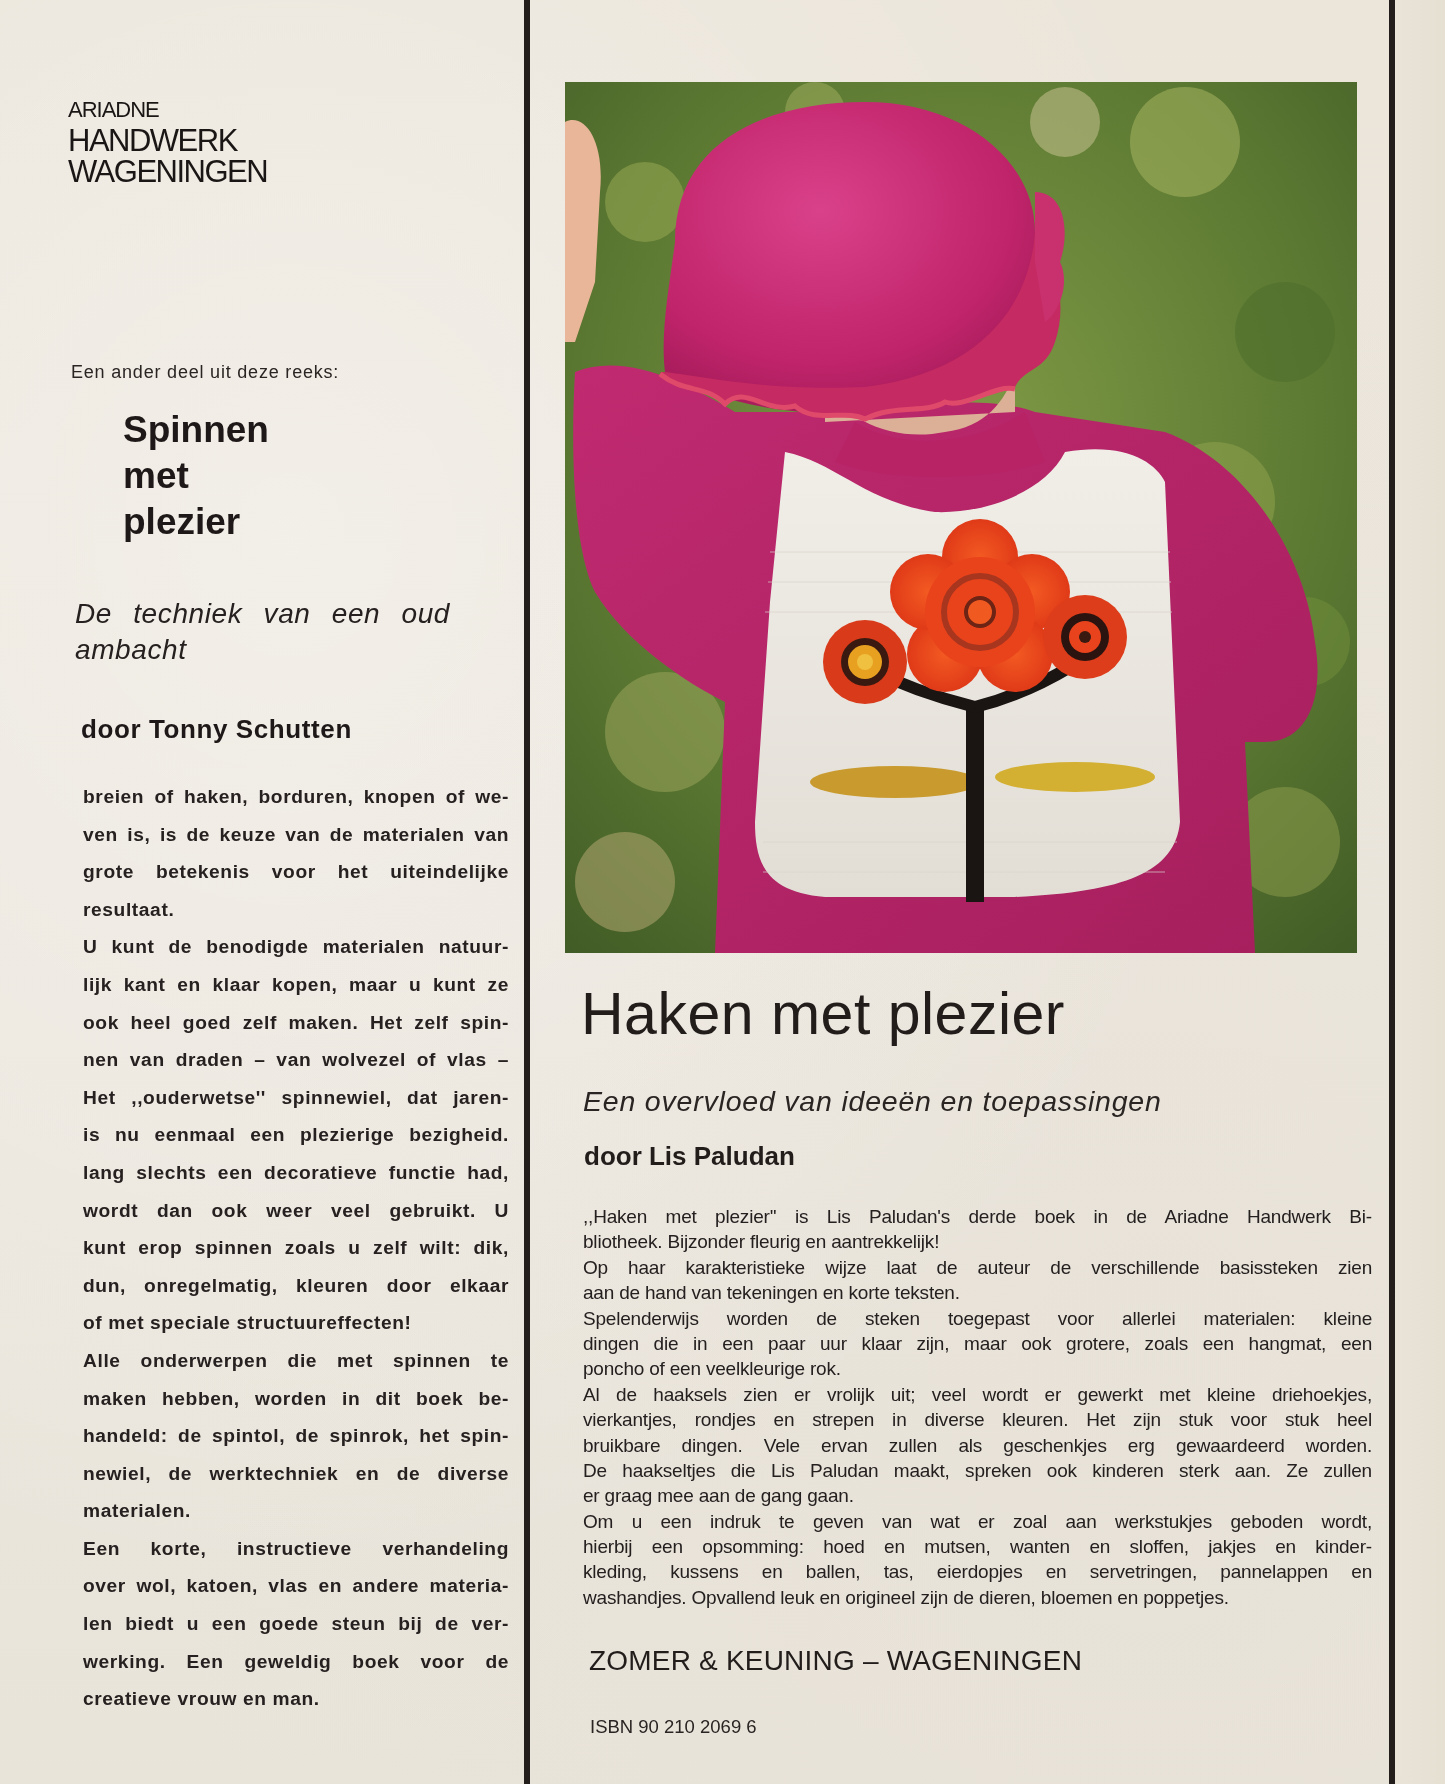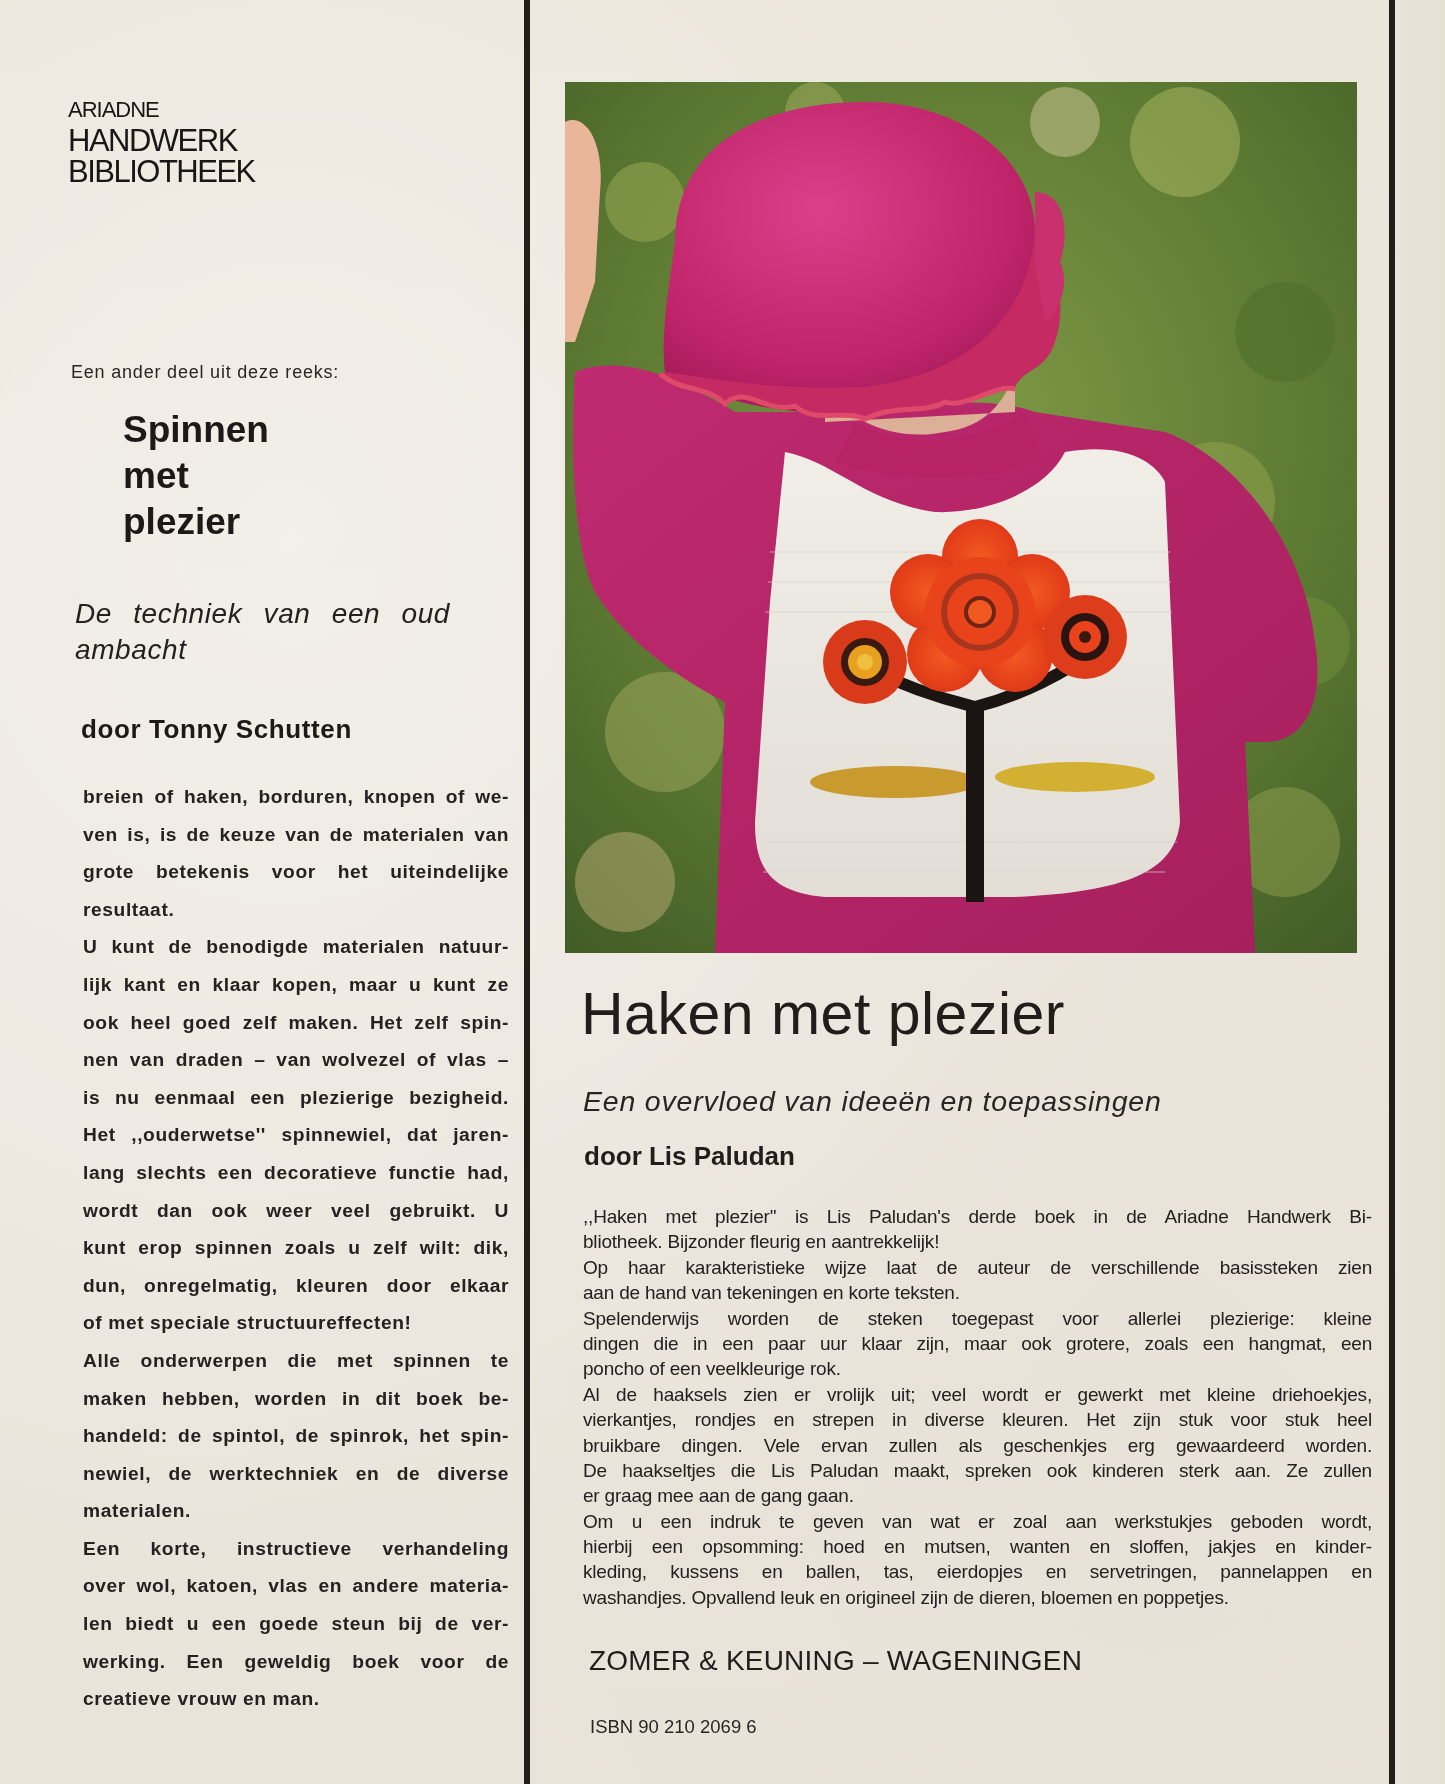--- a/index.html
+++ b/index.html
@@ -45,21 +45,21 @@
 </head>
 <body>
 
 <div class="vline left"></div>
 <div class="vline right"></div>
 <div class="edge-right"></div>
 
 <div class="series-logo">
   <div class="l1">ARIADNE</div>
   <div>HANDWERK</div>
-  <div>BIBLIOTHEEK</div>
+  <div>WAGENINGEN</div>
 </div>
 
 <div class="other-label">Een ander deel uit deze reeks:</div>
 
 <div class="other-title">
   <div>Spinnen</div>
   <div>met</div>
   <div>plezier</div>
 </div>
 
@@ -69,22 +69,22 @@
 
 <div class="other-body" id="other-body">
     <span class="ln">breien of haken, borduren, knopen of we-</span>
     <span class="ln">ven is, is de keuze van de materialen van</span>
     <span class="ln">grote betekenis voor het uiteindelijke</span>
     <span class="ln last">resultaat.</span>
     <span class="ln">U kunt de benodigde materialen natuur-</span>
     <span class="ln">lijk kant en klaar kopen, maar u kunt ze</span>
     <span class="ln">ook heel goed zelf maken. Het zelf spin-</span>
     <span class="ln">nen van draden – van wolvezel of vlas –</span>
+    <span class="ln">Het ,,ouderwetse'' spinnewiel, dat jaren-</span>
     <span class="ln">is nu eenmaal een plezierige bezigheid.</span>
-    <span class="ln">Het ,,ouderwetse'' spinnewiel, dat jaren-</span>
     <span class="ln">lang slechts een decoratieve functie had,</span>
     <span class="ln">wordt dan ook weer veel gebruikt. U</span>
     <span class="ln">kunt erop spinnen zoals u zelf wilt: dik,</span>
     <span class="ln">dun, onregelmatig, kleuren door elkaar</span>
     <span class="ln last">of met speciale structuureffecten!</span>
     <span class="ln">Alle onderwerpen die met spinnen te</span>
     <span class="ln">maken hebben, worden in dit boek be-</span>
     <span class="ln">handeld: de spintol, de spinrok, het spin-</span>
     <span class="ln">newiel, de werktechniek en de diverse</span>
     <span class="ln last">materialen.</span>
@@ -196,21 +196,21 @@
 
 <div class="main-title">Haken met plezier</div>
 <div class="main-sub">Een overvloed van ideeën en toepassingen</div>
 <div class="main-author">door Lis Paludan</div>
 
 <div class="main-body" id="main-body">
     <span class="ln">,,Haken met plezier'' is Lis Paludan's derde boek in de Ariadne Handwerk Bi-</span>
     <span class="ln last">bliotheek. Bijzonder fleurig en aantrekkelijk!</span>
     <span class="ln">Op haar karakteristieke wijze laat de auteur de verschillende basissteken zien</span>
     <span class="ln last">aan de hand van tekeningen en korte teksten.</span>
-    <span class="ln">Spelenderwijs worden de steken toegepast voor allerlei plezierige: kleine</span>
+    <span class="ln">Spelenderwijs worden de steken toegepast voor allerlei materialen: kleine</span>
     <span class="ln">dingen die in een paar uur klaar zijn, maar ook grotere, zoals een hangmat, een</span>
     <span class="ln last">poncho of een veelkleurige rok.</span>
     <span class="ln">Al de haaksels zien er vrolijk uit; veel wordt er gewerkt met kleine driehoekjes,</span>
     <span class="ln">vierkantjes, rondjes en strepen in diverse kleuren. Het zijn stuk voor stuk heel</span>
     <span class="ln">bruikbare dingen. Vele ervan zullen als geschenkjes erg gewaardeerd worden.</span>
     <span class="ln">De haakseltjes die Lis Paludan maakt, spreken ook kinderen sterk aan. Ze zullen</span>
     <span class="ln last">er graag mee aan de gang gaan.</span>
     <span class="ln">Om u een indruk te geven van wat er zoal aan werkstukjes geboden wordt,</span>
     <span class="ln">hierbij een opsomming: hoed en mutsen, wanten en sloffen, jakjes en kinder-</span>
     <span class="ln">kleding, kussens en ballen, tas, eierdopjes en servetringen, pannelappen en</span>

